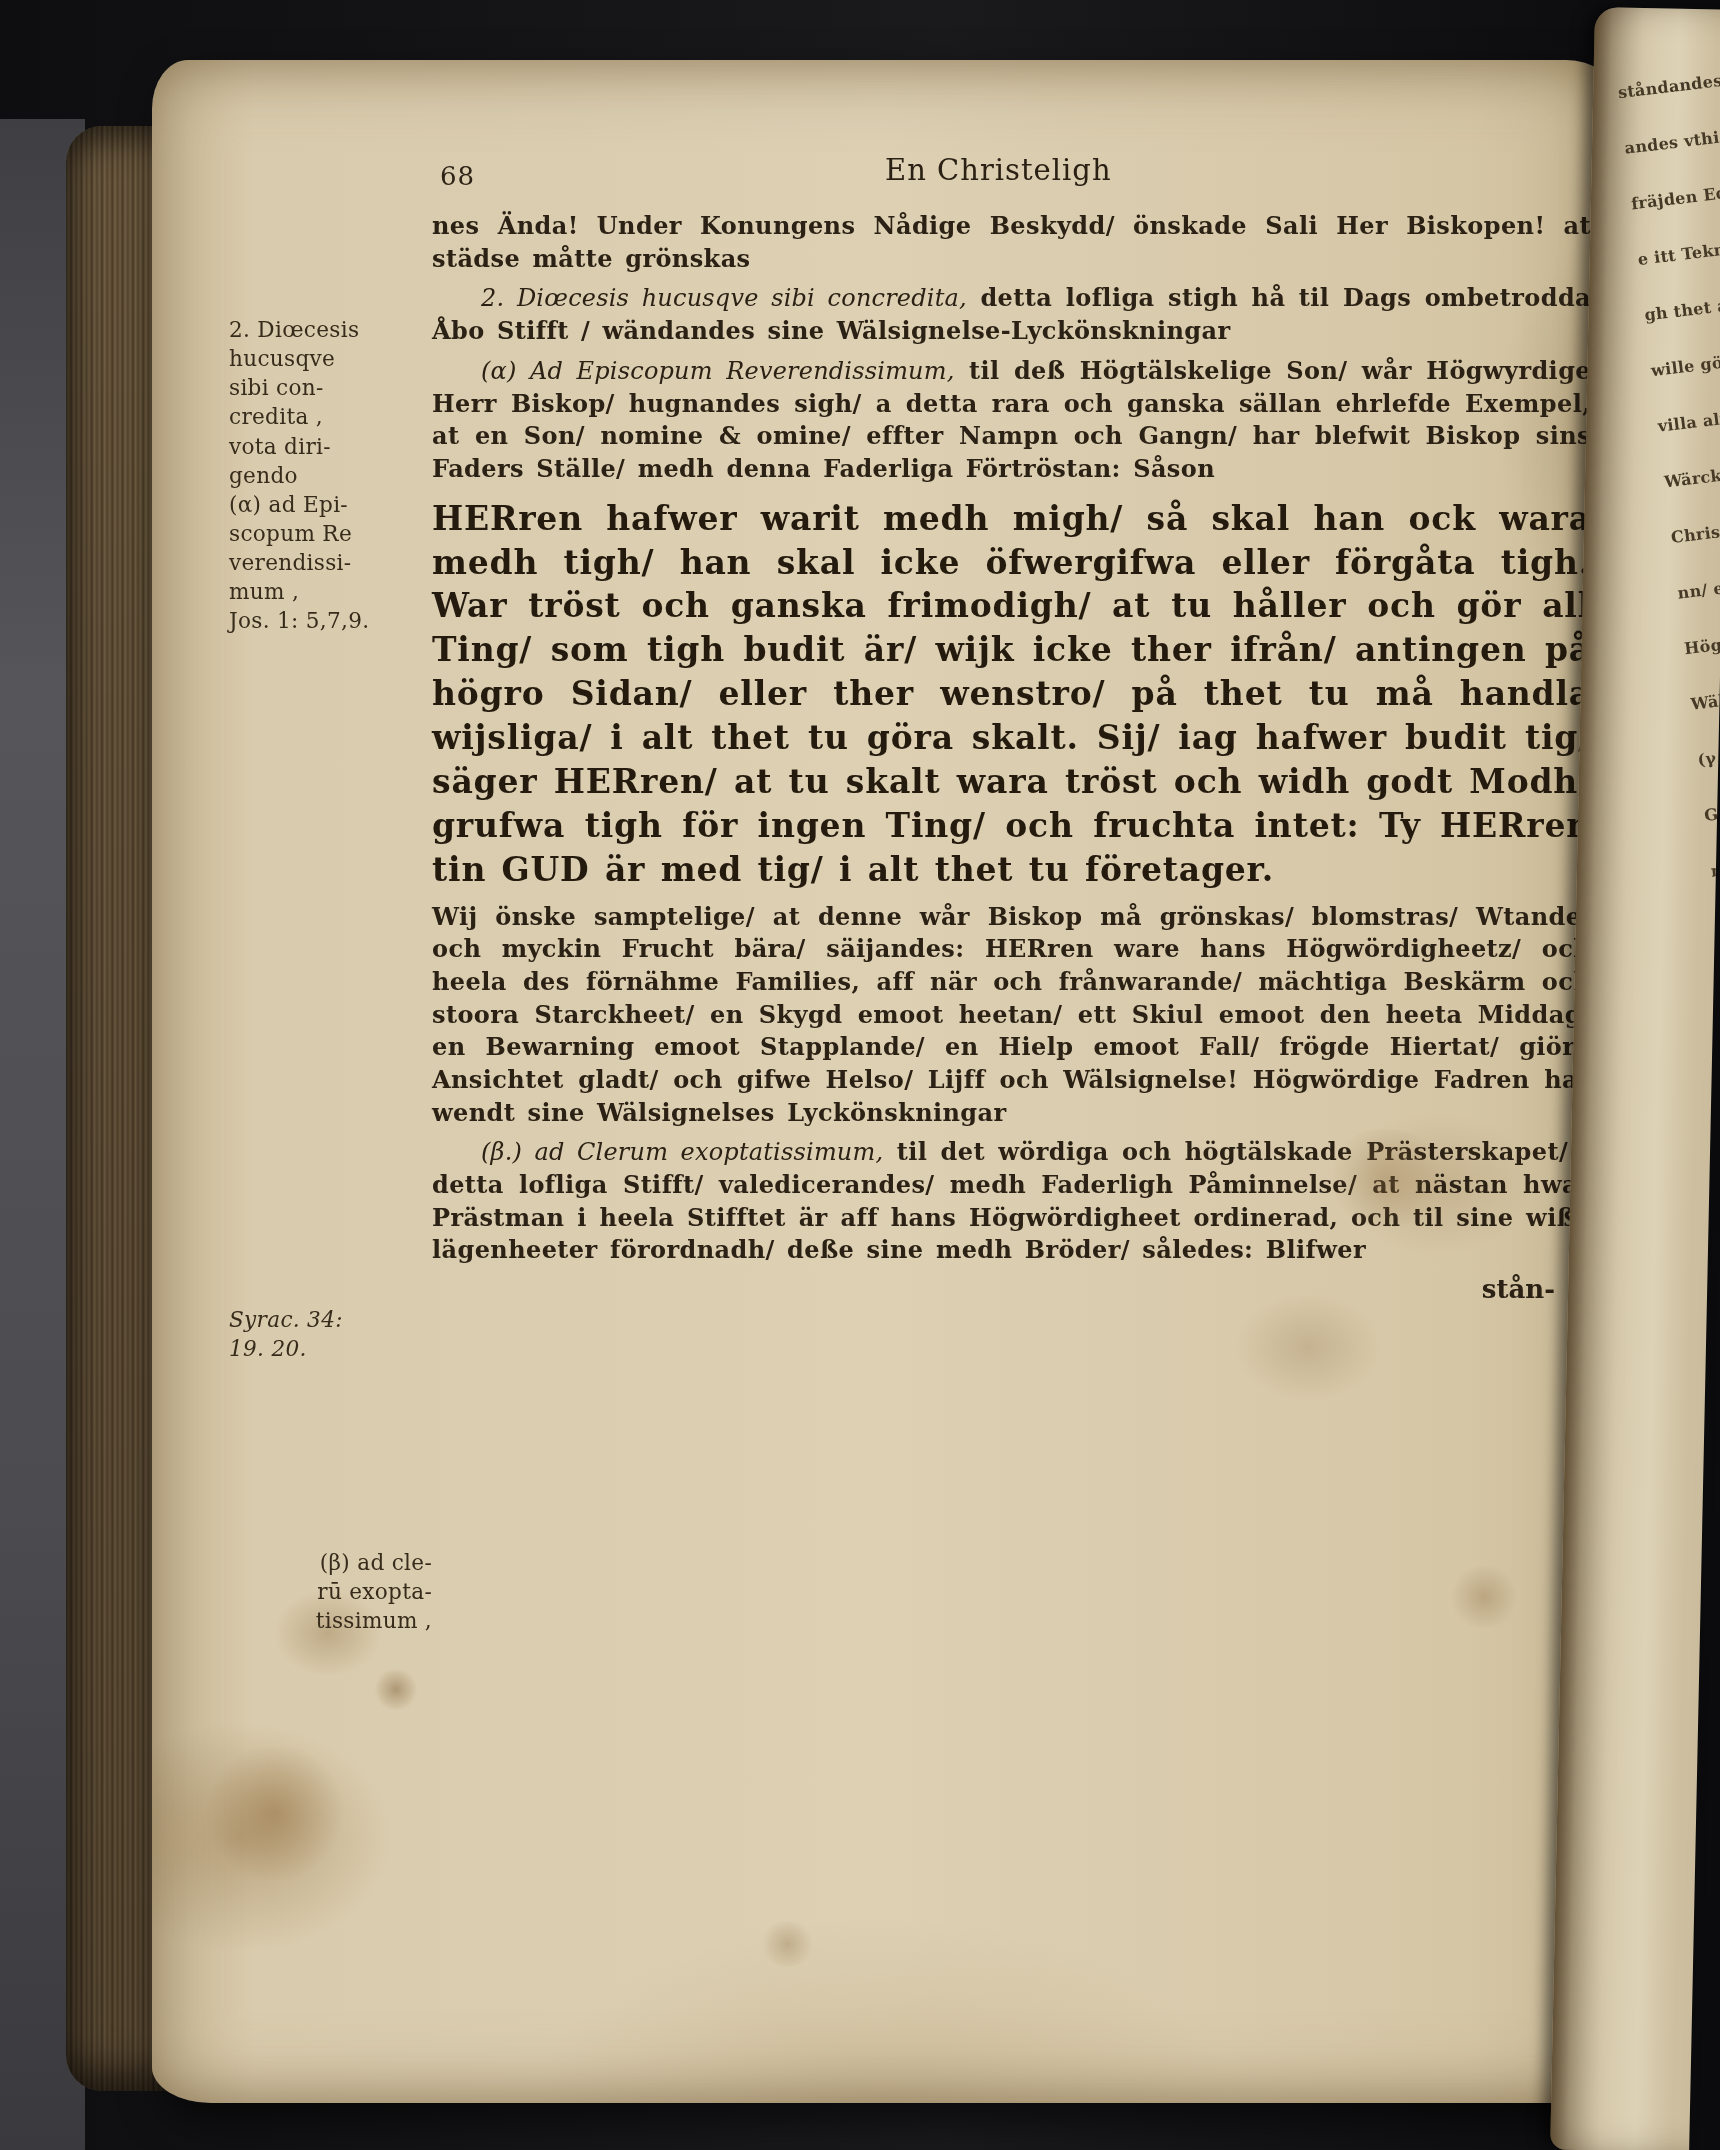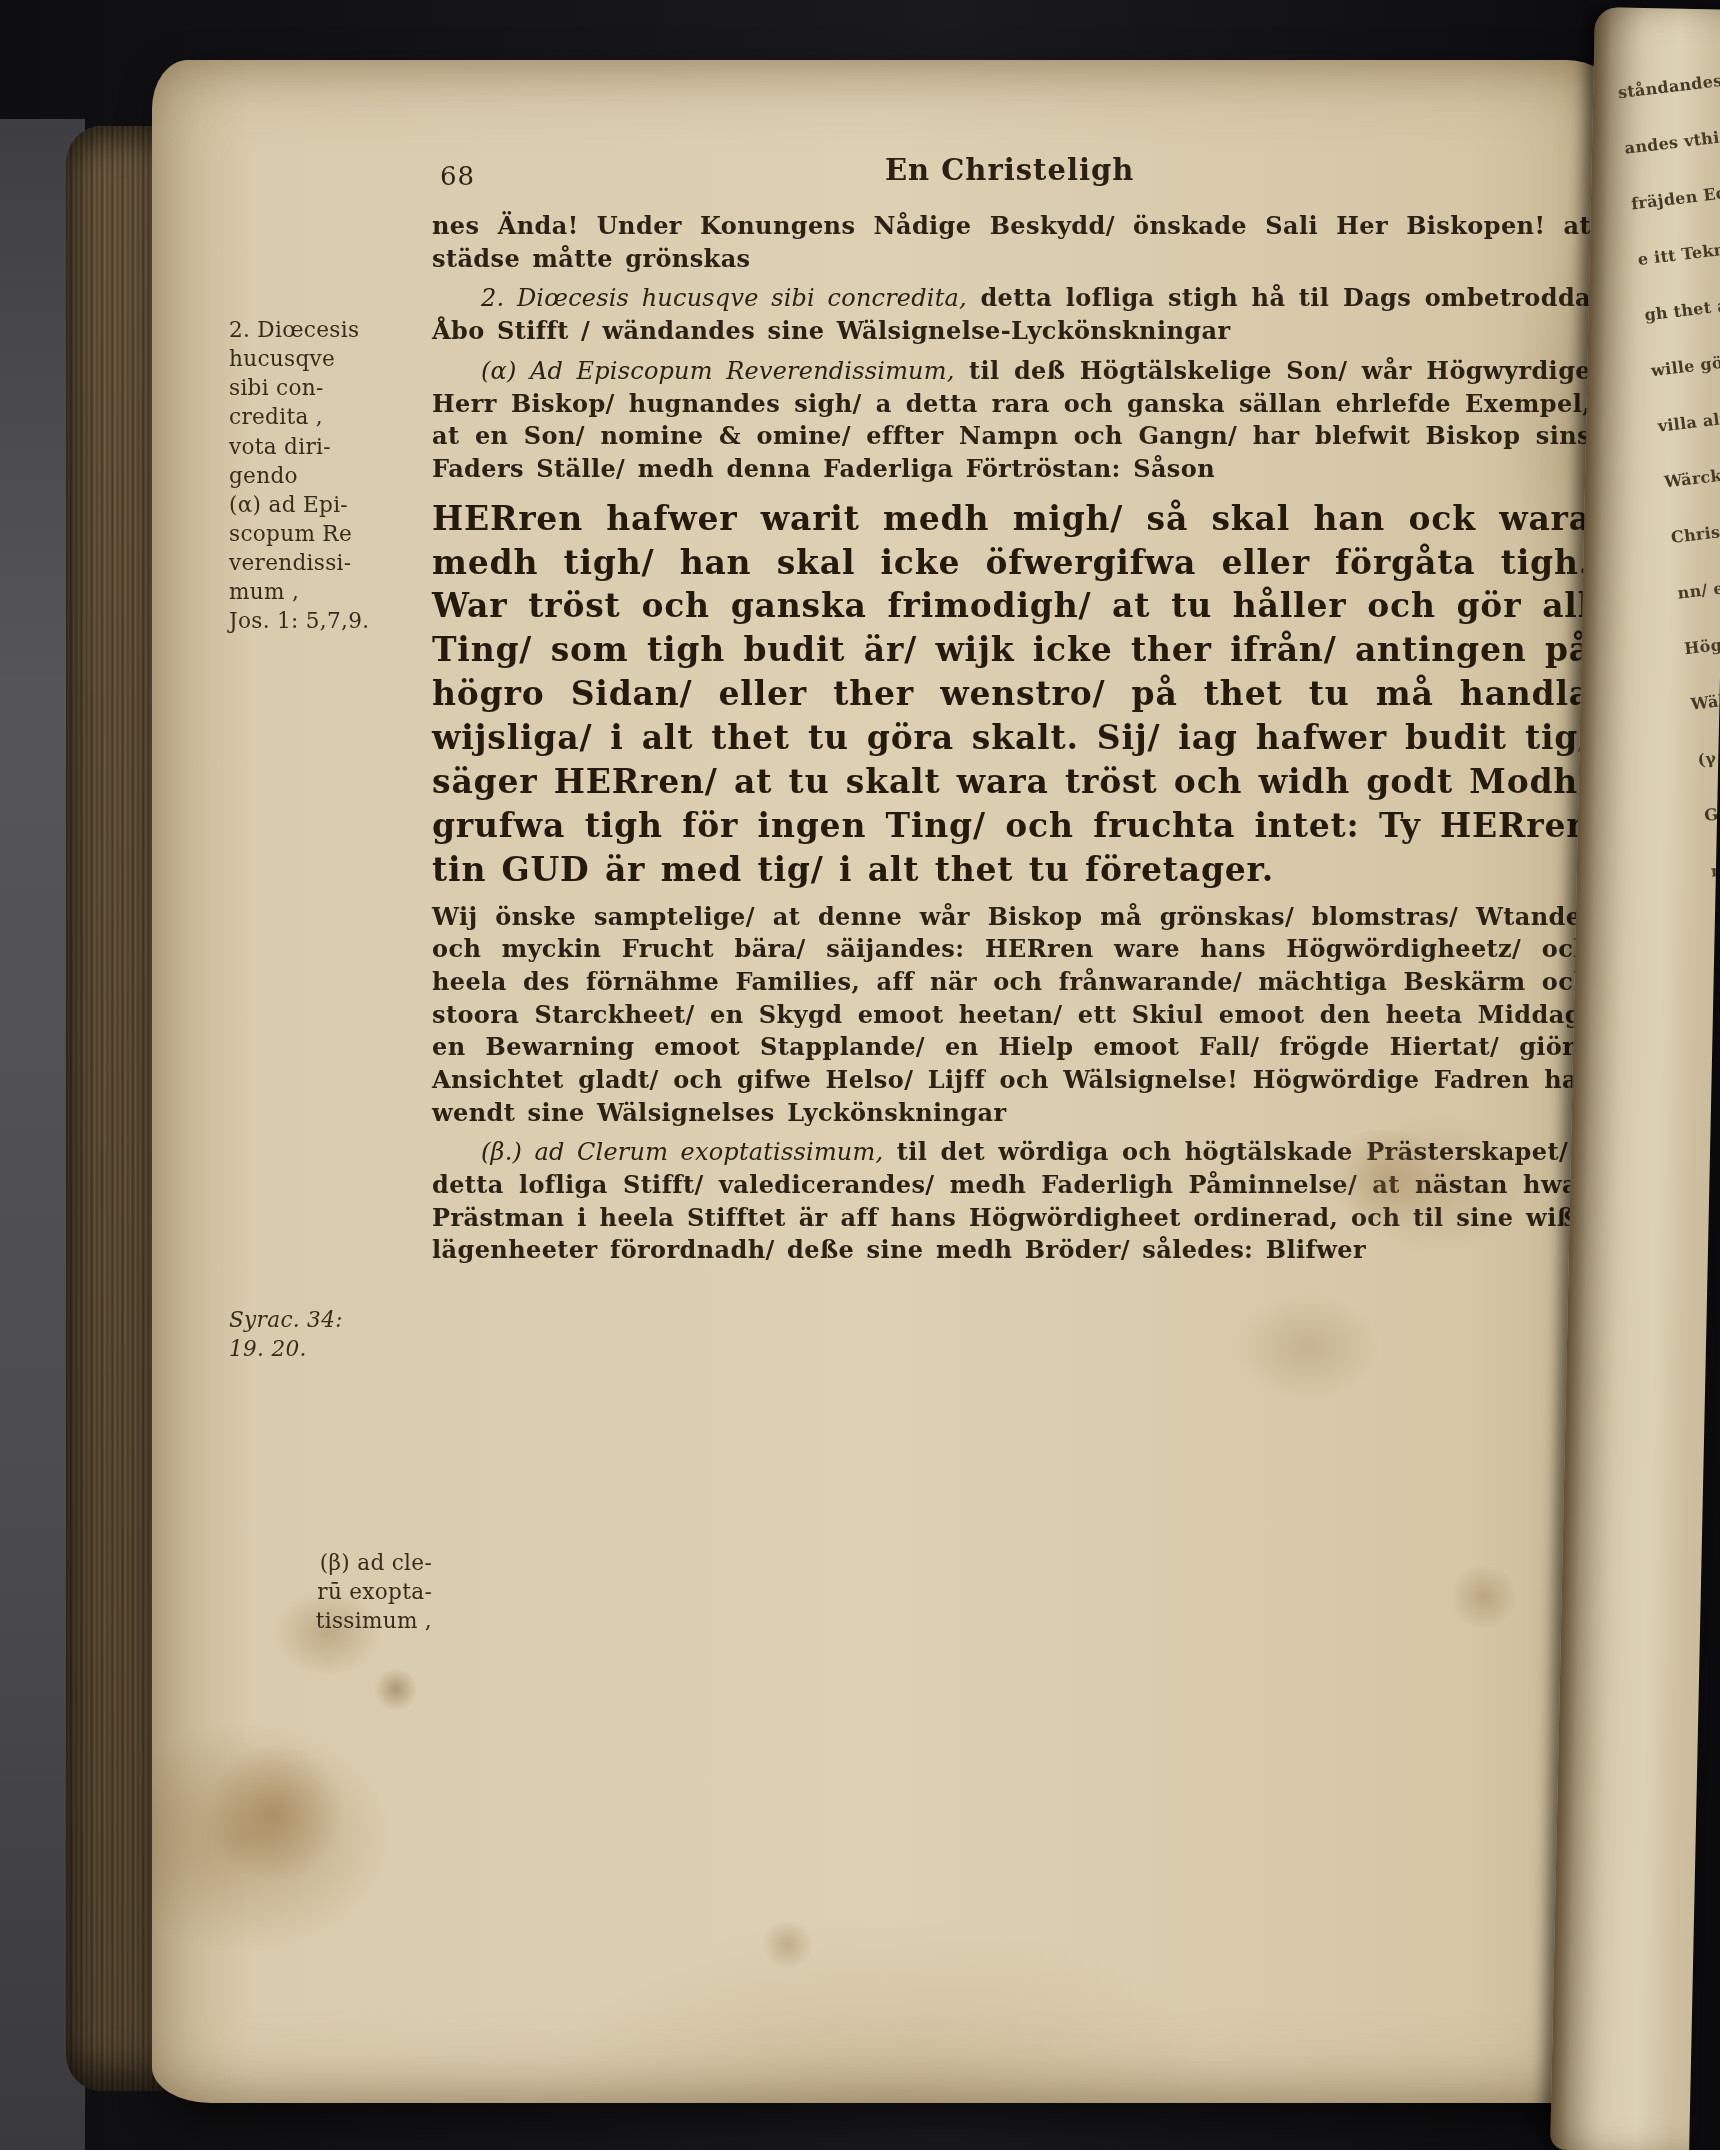--- a/index.html
+++ b/index.html
@@ -35,21 +35,21 @@
     border-radius:36px 49px 31px 59px / 49px 36px 44px 36px;
     box-shadow:inset 0 0 77px rgba(105,82,48,.5), inset -14.4px 0 44px rgba(110,85,50,.35),
                11.3px 17.5px 41px rgba(0,0,0,.6);
   }
   .pagenum {
     position:absolute; left:288px; top:101px;
     font-size:26px; font-weight:400; color:#2d2316; letter-spacing:1px;
   }
   .running-title {
     position:absolute; left:733px; top:93px;
-    font-size:29px; font-weight:700; color:#2a2013; letter-spacing:1px;
+    font-size:29px; font-weight:400; color:#2a2013; letter-spacing:1px;
   }
   .body-col {
     position:absolute; left:280px; top:150px; width:1159px; color:#2b2114;
   }
   .t {
     font-size:24px; line-height:1.36; margin:0 0 7.2px 0; text-align:justify;
     font-weight:700; letter-spacing:0.4px; word-spacing:3.6px; color:#2b2114;
   }
   .t.indent { text-indent:49px; }
   .lead { font-style:italic; font-weight:400; letter-spacing:0.2px; }
@@ -125,20 +125,21 @@
 rū exopta-
 tissimum ,</div>
 
     <div class="body-col">
       <p class="t">nes Ända! Under Konungens Nådige Beskydd/ önskade Sali Her Biskopen! at städse måtte grönskas</p>
       <p class="t indent"><span class="lead">2. Diœcesis hucusqve sibi concredita,</span><span> detta lofliga stigh hå til Dags ombetrodda Åbo Stifft / wändandes sine Wälsignelse-Lyckönskningar</span></p>
       <p class="t indent"><span class="lead">(α) Ad Episcopum Reverendissimum,</span><span> til deß Högtälskelige Son/ wår Högwyrdige Herr Biskop/ hugnandes sigh/ a detta rara och ganska sällan ehrlefde Exempel, at en Son/ nomine &amp; omine/ effter Nampn och Gangn/ har blefwit Biskop sins Faders Ställe/ medh denna Faderliga Förtröstan: Såson</span></p>
       <p class="quote">HERren hafwer warit medh migh/ så skal han ock wara medh tigh/ han skal icke öfwergifwa eller förgåta tigh. War tröst och ganska frimodigh/ at tu håller och gör all Ting/ som tigh budit är/ wijk icke ther ifrån/ antingen på högro Sidan/ eller ther wenstro/ på thet tu må handla wijsliga/ i alt thet tu göra skalt. Sij/ iag hafwer budit tig/ säger HERren/ at tu skalt wara tröst och widh godt Modh/ grufwa tigh för ingen Ting/ och fruchta intet: Ty HERren tin GUD är med tig/ i alt thet tu företager.</p>
       <p class="t">Wij önske samptelige/ at denne wår Biskop må grönskas/ blomstras/ Wtandel och myckin Frucht bära/ säijandes: HERren ware hans Högwördigheetz/ och heela des förnähme Families, aff när och frånwarande/ mächtiga Beskärm och stoora Starckheet/ en Skygd emoot heetan/ ett Skiul emoot den heeta Middag/ en Bewarning emoot Stapplande/ en Hielp emoot Fall/ frögde Hiertat/ giöre Ansichtet gladt/ och gifwe Helso/ Lijff och Wälsignelse! Högwördige Fadren har wendt sine Wälsignelses Lyckönskningar</p>
       <p class="t indent"><span class="lead">(β.) ad Clerum exoptatissimum,</span><span> til det wördiga och högtälskade Prästerskapet/ i detta lofliga Stifft/ valedicerandes/ medh Faderligh Påminnelse/ at nästan hwar Prästman i heela Stifftet är aff hans Högwördigheet ordinerad, och til sine wiße lägenheeter förordnadh/ deße sine medh Bröder/ således: Blifwer</span></p>
+      <div class="catchword">stån-</div>
     </div>
 
     <div class="stain s1"></div>
     <div class="stain s2"></div>
     <div class="stain s3"></div>
     <div class="stain s4"></div>
     <div class="stain s5"></div>
   </div>
 
   <div class="next-page">

